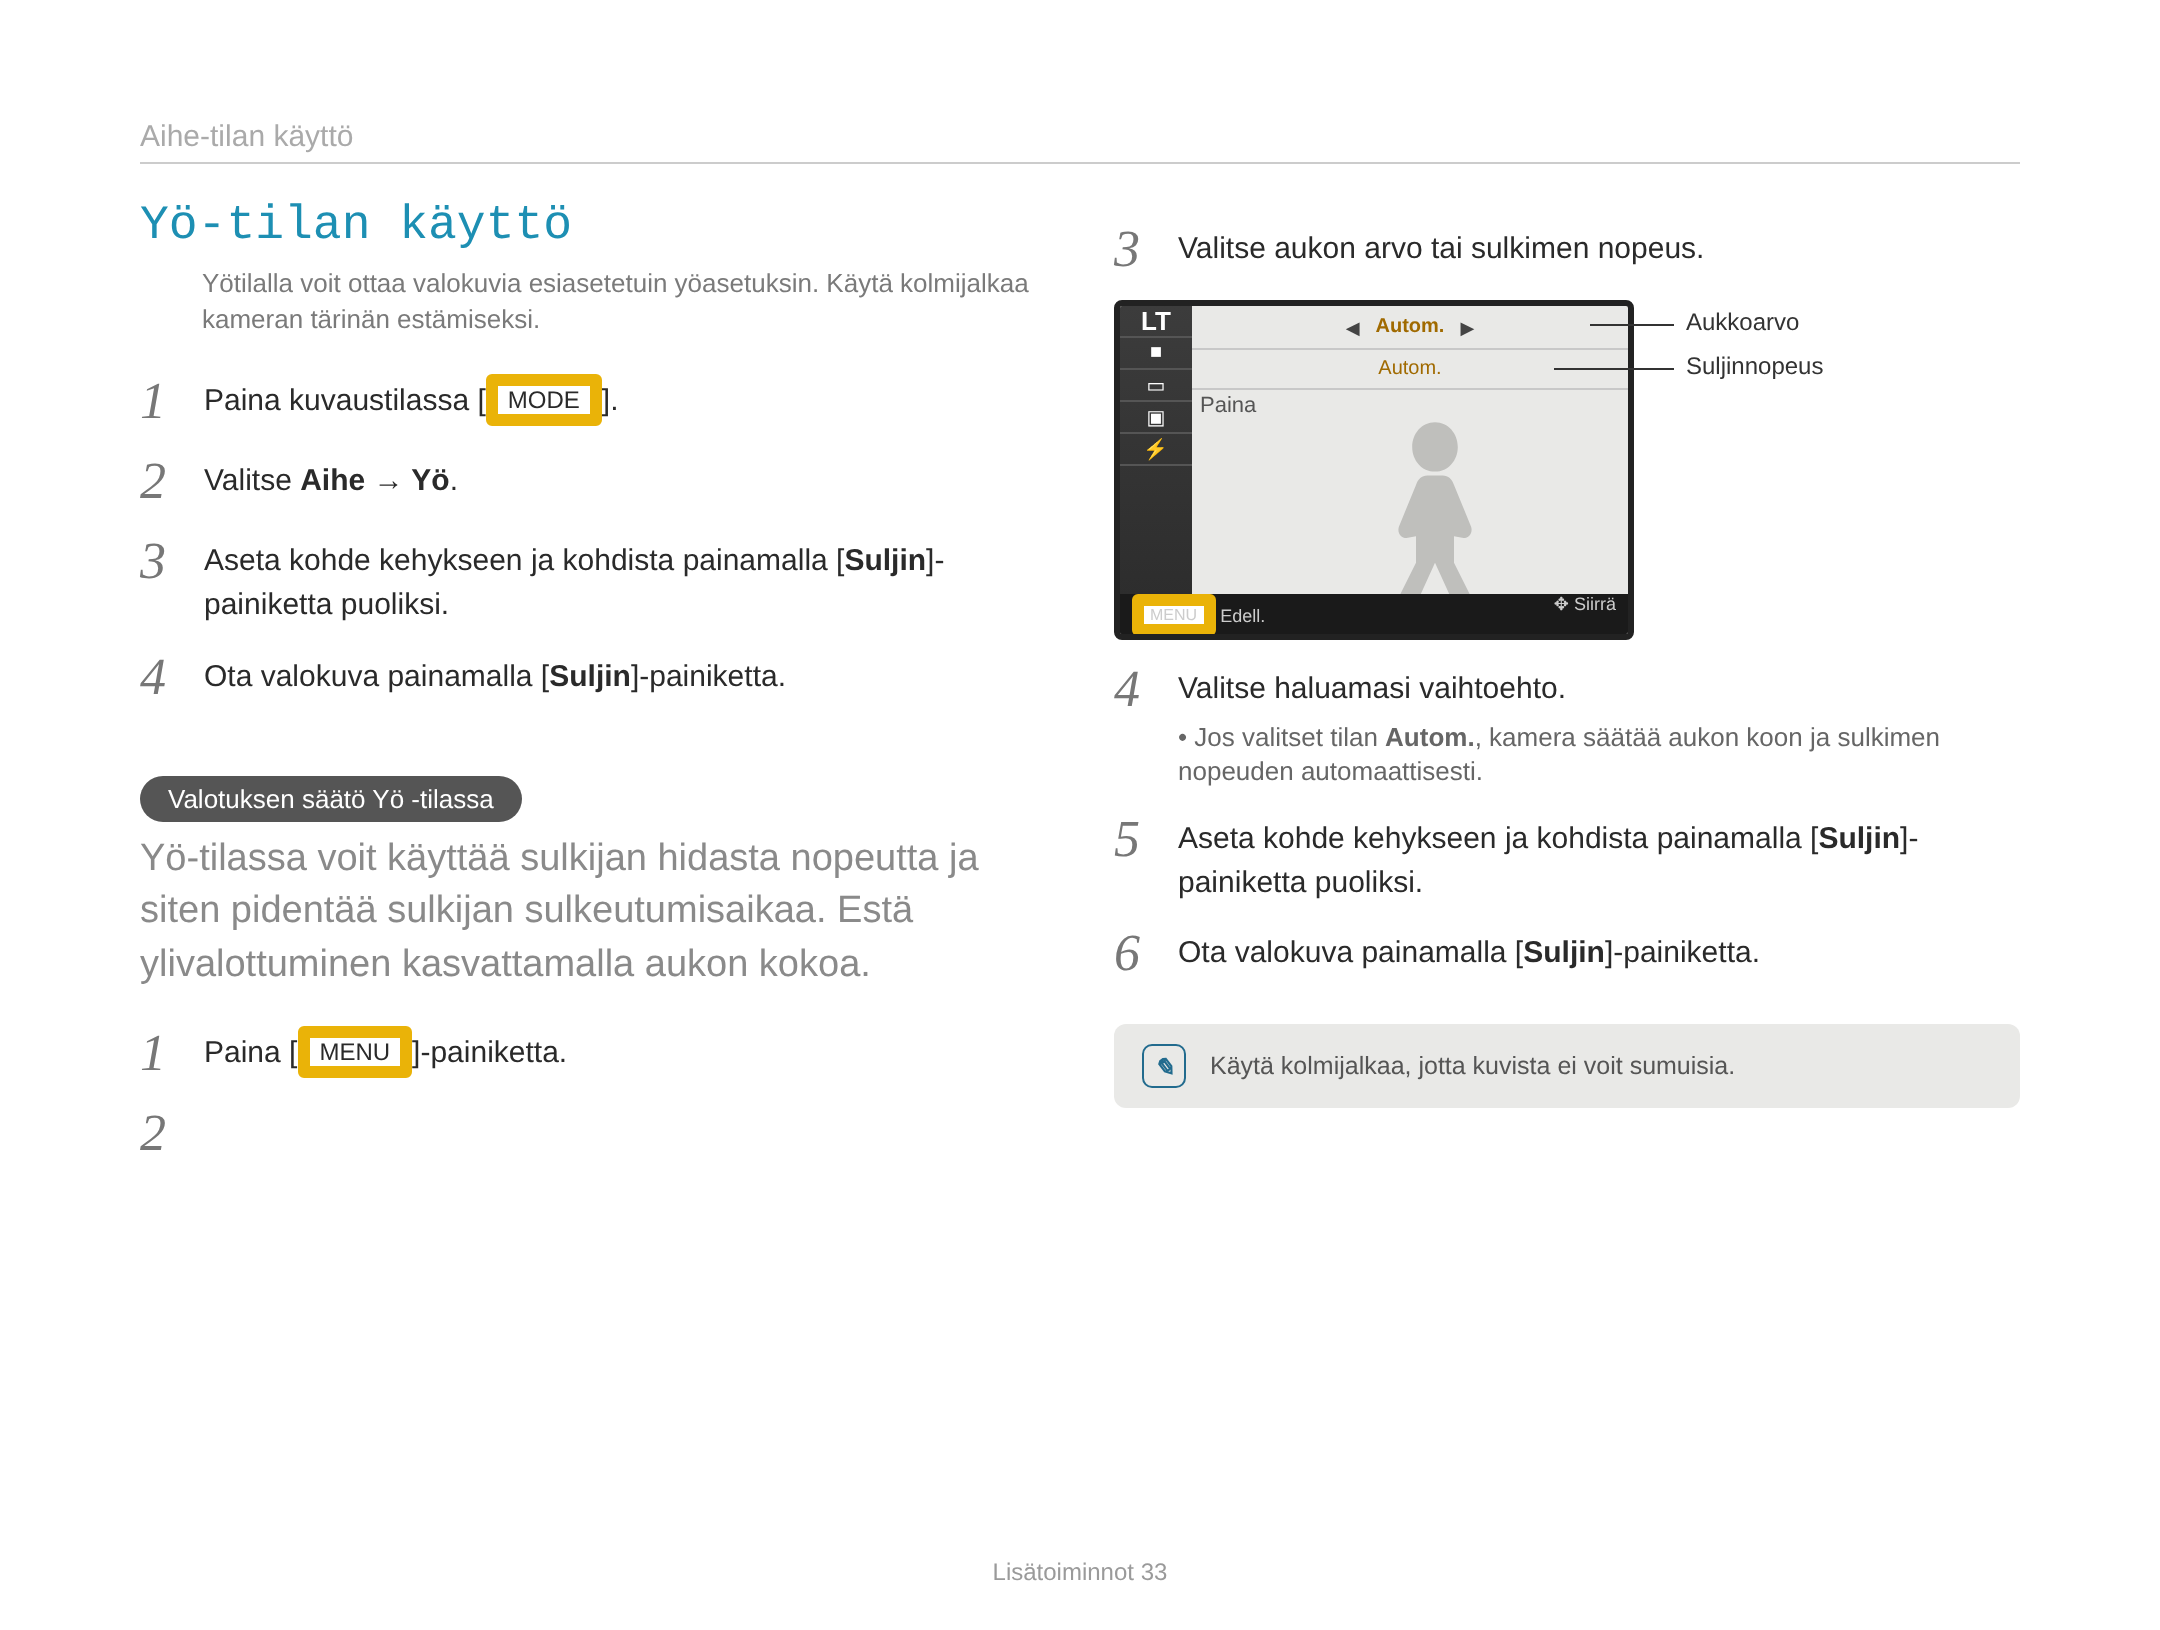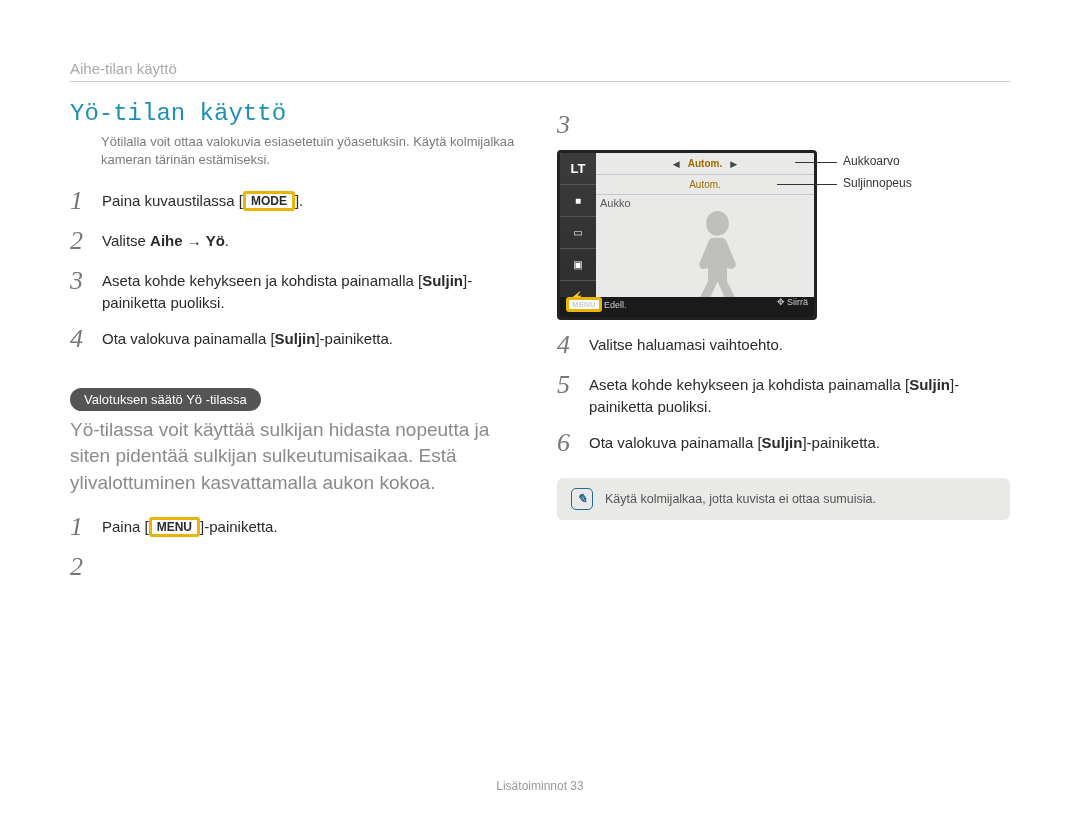--- a/index.html
+++ b/index.html
@@ -7,30 +7,30 @@
   .page { width: 1080px; height: 815px; padding: 60px 70px 4px 70px; position: relative; }
   .header { font-size: 15px; color: #aaa; border-bottom: 1px solid #ccc; padding-bottom: 4px; margin-bottom: 18px; }
   .cols { display: flex; gap: 34px; }
   .col { flex: 1; }
   .h1 { font-size: 24px; color: #1d8fb3; font-weight: 400; margin-bottom: 6px; font-family: Liberation Mono, monospace; }
   .intro { font-size: 13px; color: #7a7a7a; line-height: 1.35; margin-bottom: 18px; margin-left: 31px; }
   .step { display: flex; align-items: flex-start; gap: 10px; margin: 10px 0; }
   .num { font-size: 26px; font-weight: 300; color: #777; font-style: italic; font-family: Georgia, 'Times New Roman', serif; min-width: 22px; }
   .steptext { font-size: 15px; color: #2a2a2a; line-height: 1.45; padding-top: 4px; }
   .steptext .sub { display:block; font-size:13px; color:#666; margin-top:4px; line-height:1.35; }
-  .key { display: inline-block; border: 3px solid #eab308; border-radius: 3px; padding: 0 5px; font-size: 12px; font-weight: bold; vertical-align: 1px; background: #fff; }
+  .key { display: inline-block; border: 6px solid #eab308; border-radius: 3px; padding: 0 5px; font-size: 12px; font-weight: normal; vertical-align: 1px; background: #fff; }
   .bold { font-weight: bold; }
   .pill { display:inline-block; background:#555; color:#fff; border-radius:13px; padding:4px 14px; font-size:13px; margin: 24px 0 6px 0; }
   .subtext { font-size:19px; color:#8a8a8a; line-height:1.4; margin-bottom:16px; }
 
   
   .lcd-wrap { position:relative; margin:6px 0 10px 0; }
   .lcd { width:260px; height:170px; border:3px solid #222; border-radius:4px; background:#e9e9e7; position:relative; overflow:hidden; }
   .lcd-left { position:absolute; left:0; top:0; bottom:0; width:36px; background:linear-gradient(#3c3c3c,#2b2b2b); color:#fff; font-size:9px; }
-  .lcd-icon { display:flex; align-items:center; justify-content:center; height:32px; border-bottom:1px solid #555; font-size:10px; }
+  .lcd-icon { display:flex; align-items:center; justify-content:center; height:16px; border-bottom:1px solid #555; font-size:10px; }
   .lt { font-weight:bold; font-size:13px; }
   .lcd-topbar { position:absolute; left:36px; right:0; top:0; height:22px; display:flex; }
   .spin { flex:1; display:flex; align-items:center; justify-content:center; gap:8px; font-size:10px; border-bottom:1px solid #c8c8c8; }
   .spin span.val { color:#a06a00; font-weight:bold; }
   .caret { font-size:9px; color:#444; }
   .lcd-row2 { position:absolute; left:36px; right:0; top:22px; height:20px; display:flex; }
   .spin2 { flex:1; display:flex; align-items:center; justify-content:center; gap:8px; font-size:10px; border-bottom:1px solid #c8c8c8; }
   .lcd-label { position:absolute; left:40px; top:44px; font-size:11px; color:#555; }
   .lcd-bottom { position:absolute; left:0; right:0; bottom:0; height:20px; background:#1a1a1a; color:#ccc; font-size:9px; display:flex; align-items:flex-start; padding:0 6px; justify-content:space-between; }
   .silhouette { position:absolute; left:110px; top:50px; width:95px; height:115px; }
@@ -90,20 +90,21 @@
         </div>
       </div>
       <div class="step">
         <div class="num">2</div>
       </div>
     </div>
 
     <div class="col">
       <div class="step">
         <div class="num">3</div>
+        <div class="steptext">Valitse aukon arvo tai sulkimen nopeus.</div>
       </div>
 
       <div class="lcd-wrap">
         <div class="lcd">
           <div class="lcd-left">
             <div class="lcd-icon lt">LT</div>
             <div class="lcd-icon">■</div>
             <div class="lcd-icon">▭</div>
             <div class="lcd-icon">▣</div>
             <div class="lcd-icon">⚡</div>
@@ -113,57 +114,58 @@
               <span class="caret">◀</span>
               <span class="val">Autom.</span>
               <span class="caret">▶</span>
             </div>
           </div>
           <div class="lcd-row2">
             <div class="spin2">
               <span style="color:#a06a00;">Autom.</span>
             </div>
           </div>
-          <div class="lcd-label">Aukko</div>
+          <div class="lcd-label">Paina</div>
           <svg class="silhouette" viewBox="0 0 100 120">
             <path fill="#bfbfbc" d="M50 8c7 0 12 6 12 13s-5 13-12 13-12-6-12-13 5-13 12-13zm-4 28h8c3 0 5 2 6 5l9 22c1 3-1 6-4 6l-5-1v14l10 20c1 3-1 6-4 6s-5-2-6-4l-10-22-10 22c-1 2-3 4-6 4s-5-3-4-6l10-20V68l-5 1c-3 0-5-3-4-6l9-22c1-3 3-5 6-5z"></path>
           </svg>
           <div class="lcd-bottom">
             <span><span class="key" style="font-size:8px;padding:0 3px;">MENU</span> <span>Edell.</span></span>
             <span><span>✥</span> <span>Siirrä</span></span>
           </div>
         </div>
         <div class="legend-line" style="left:238px; top:12px; width:42px;"></div>
         <div class="legend-text" style="left:286px; top:4px;">Aukkoarvo</div>
         <div class="legend-line" style="left:220px; top:34px; width:60px;"></div>
         <div class="legend-text" style="left:286px; top:26px;">Suljinnopeus</div>
       </div>
 
       <div class="step">
         <div class="num">4</div>
         <div class="steptext">
           <span>Valitse haluamasi vaihtoehto.</span>
+          <span class="sub concat-inline">• <span>Jos valitset tilan </span><span class="bold">Autom.</span><span>, kamera säätää aukon koon ja sulkimen nopeuden automaattisesti.</span></span>
         </div>
       </div>
       <div class="step">
         <div class="num">5</div>
         <div class="steptext concat-inline">
           <span>Aseta kohde kehykseen ja kohdista painamalla [</span><span class="bold">Suljin</span><span>]-painiketta puoliksi.</span>
         </div>
       </div>
       <div class="step">
         <div class="num">6</div>
         <div class="steptext concat-inline">
           <span>Ota valokuva painamalla [</span><span class="bold">Suljin</span><span>]-painiketta.</span>
         </div>
       </div>
 
       <div class="note">
         <div class="note-icon">✎</div>
-        <div>Käytä kolmijalkaa, jotta kuvista ei ottaa sumuisia.</div>
+        <div>Käytä kolmijalkaa, jotta kuvista ei voit sumuisia.</div>
       </div>
     </div>
   </div>
 
   <div class="footer">
     <span>Lisätoiminnot</span>&nbsp;<span>33</span>
   </div>
 </div>
 
 </body></html>

